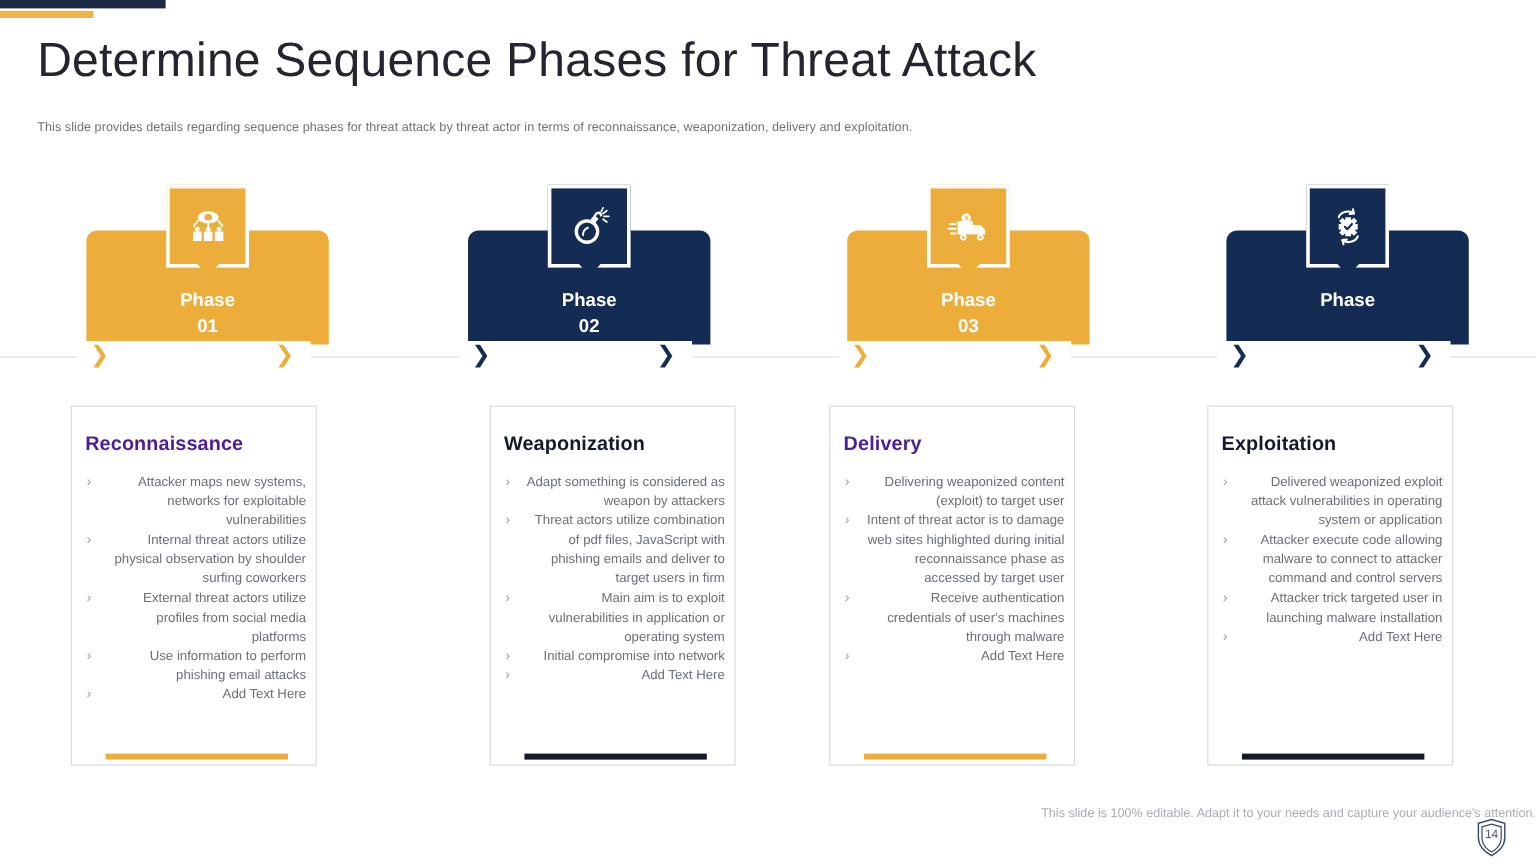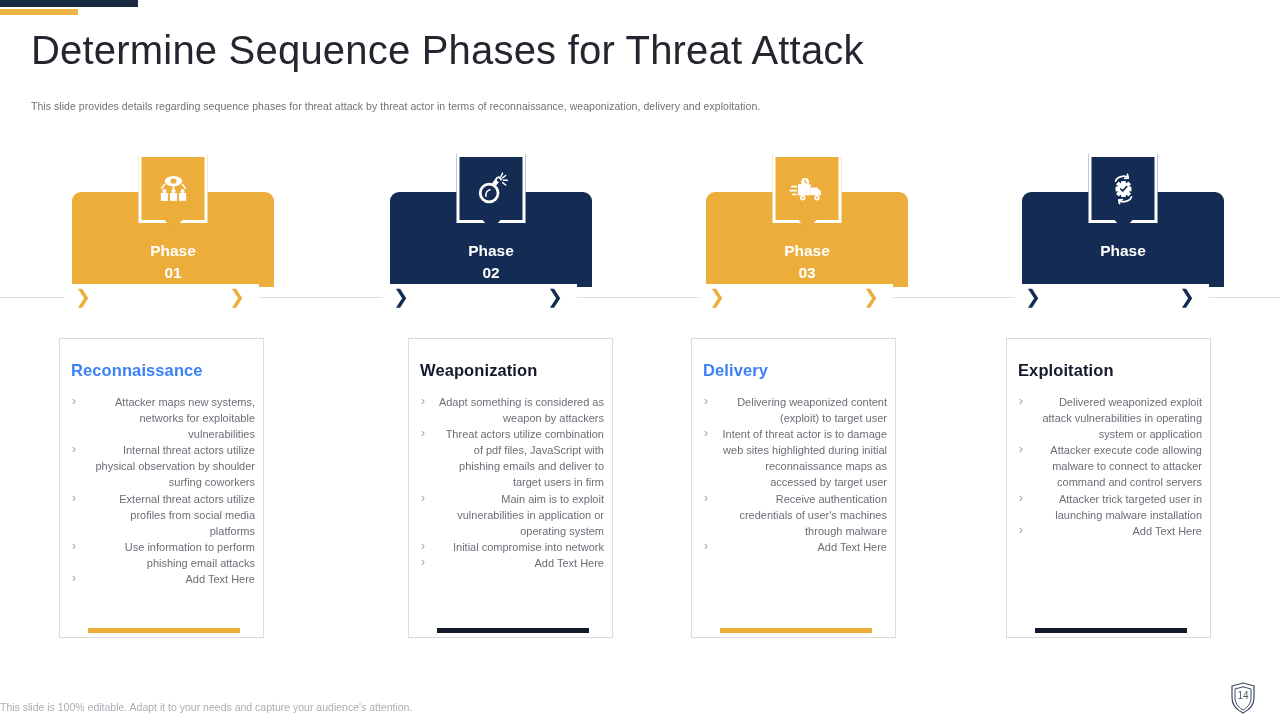--- a/index.html
+++ b/index.html
@@ -138,21 +138,21 @@
     border: 1px solid #d8dbe0;
     box-sizing: border-box;
   }
   .card-title {
     position: absolute;
     left: 11px; top: 22px;
     font-size: 16.5px;
     font-weight: bold;
     letter-spacing: .1px;
   }
-  .card-title.amber { color: #3b82f6; }
+  .card-title.amber { color: #4c1d95; }
   .card-title.navy  { color: #14192b; }
 
   .bullets {
     position: absolute;
     left: 8px; right: 8px;
     top: 55px;
     margin: 0;
     padding: 0;
     list-style: none;
   }
@@ -180,22 +180,22 @@
     width: 152px;
     height: 5px;
   }
   .card-accent.amber { background: #edad3b; }
   .card-accent.navy  { background: #14192b; }
 
   
   .footer-note {
     position: absolute;
     left: 0; right: 0;
-    top: 701px;
-    text-align: left;
+    top: 672px;
+    text-align: right;
     font-size: 10.5px;
     color: #a9adb3;
   }
   .page-badge {
     position: absolute;
     right: 22px;
     top: 681px;
     width: 30px; height: 34px;
   }
   .page-badge .num {
@@ -338,21 +338,21 @@
     <li>Initial compromise into network</li>
     <li>Add Text Here</li>
   </ul>
   <div class="card-accent navy"></div>
 </div>
 
 <div class="card" style="left:691px;">
   <div class="card-title amber">Delivery</div>
   <ul class="bullets">
     <li>Delivering weaponized content (exploit) to target user</li>
-    <li>Intent of threat actor is to damage web sites highlighted during initial reconnaissance maps as accessed by target user</li>
+    <li>Intent of threat actor is to damage web sites highlighted during initial reconnaissance phase as accessed by target user</li>
     <li>Receive authentication credentials of user's machines through malware</li>
     <li>Add Text Here</li>
   </ul>
   <div class="card-accent amber"></div>
 </div>
 
 <div class="card" style="left:1006px;">
   <div class="card-title navy">Exploitation</div>
   <ul class="bullets">
     <li>Delivered weaponized exploit attack vulnerabilities in operating system or application</li>

